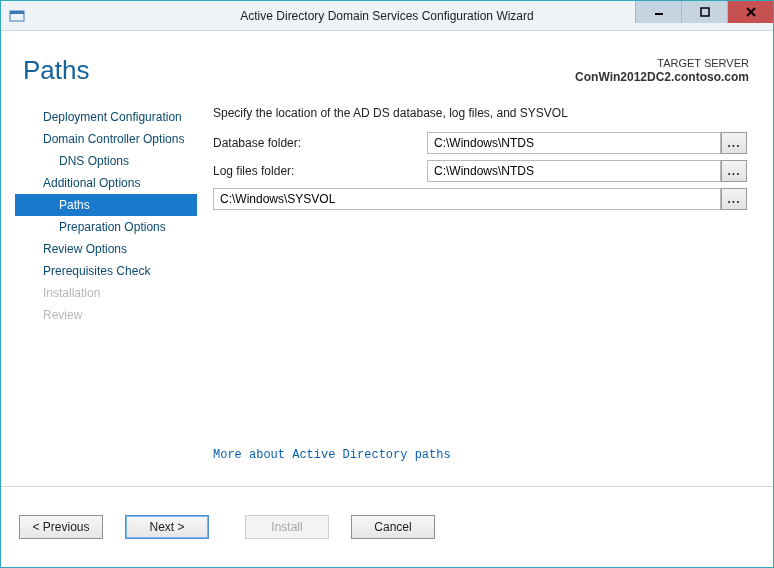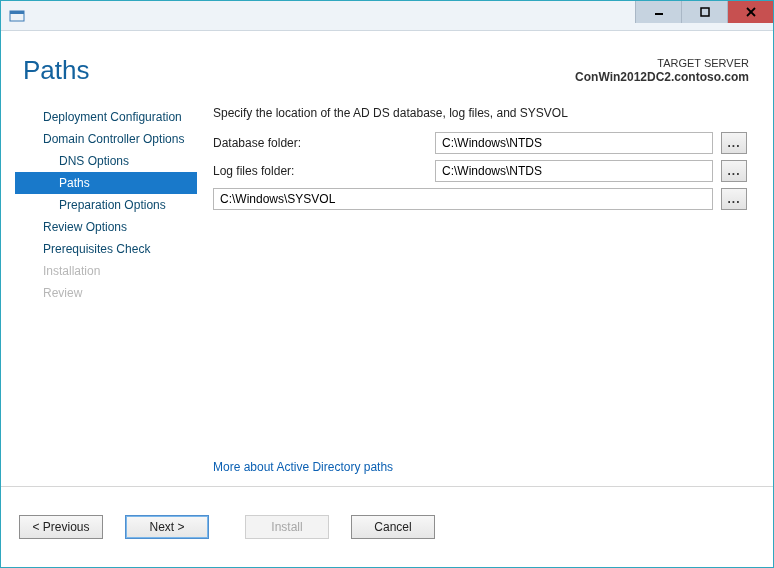--- a/index.html
+++ b/index.html
@@ -95,21 +95,21 @@
   .nav .item.disabled { color:#b7b7b7; cursor:default; }
 
   .page {
     flex:1;
     padding: 0 18px 0 16px;
     display:flex;
     flex-direction:column;
   }
   .instr { color:#222; margin-bottom: 12px; }
   .row {
-    display:flex; align-items:center; margin-bottom:6px; gap:8px;
+    display:flex; align-items:center; margin-bottom:6px; gap:0;
   }
   .row label { width:214px; color:#222; }
   .row input[type=text] {
     flex:1;
     height:22px;
     border:1px solid #b8b8b8;
     padding:0 6px;
     font-family:inherit; font-size:12px;
     background:#fff;
   }
@@ -120,23 +120,24 @@
     display:flex; align-items:center; justify-content:center;
     cursor:pointer;
     font-weight:bold;
     color:#333;
     letter-spacing:1px;
   }
 
   .morelink {
     color:#0b60b3;
     margin-top:auto;
-    margin-bottom:12px;
+    margin-bottom:24px;
     cursor:pointer;
     width:fit-content;
+    font-family:Liberation Mono, monospace;
   }
 
   .footer {
     border-top:1px solid #d6d6d6;
     padding:28px 18px;
     display:flex;
     justify-content:flex-start;
     gap:22px;
   }
   .btn {
@@ -162,20 +163,21 @@
 </head>
 <body>
 
 <div class="titlebar">
   <span class="appicon">
     <svg width="16" height="16" viewBox="0 0 16 16">
       <rect x="1" y="3" width="14" height="10" fill="none" stroke="#3b7ab5"></rect>
       <rect x="1" y="3" width="14" height="3" fill="#3b7ab5"></rect>
     </svg>
   </span>
+  <div class="title">Active Directory Domain Services Configuration Wizard</div>
   <div class="winbtns">
     <div class="winbtn min">
       <svg width="10" height="10">
           <line x1="1" y1="7" x2="9" y2="7" stroke="#000" stroke-width="2"></line>
         </svg>
     </div>
     <div class="winbtn max">
       <svg width="10" height="10">
           <rect x="1" y="1" width="8" height="8" fill="none" stroke="#000" stroke-width="1.5"></rect>
         </svg>
@@ -196,20 +198,21 @@
       <div class="label">TARGET SERVER</div>
       <div class="host">ConWin2012DC2.contoso.com</div>
     </div>
   </div>
 
   <div class="mid">
     <div class="nav">
       <div class="item">Deployment Configuration</div>
       <div class="item">Domain Controller Options</div>
       <div class="item indent1">DNS Options</div>
+      <div class="item">Additional Options</div>
       <div class="item indent1 selected">Paths</div>
       <div class="item indent1">Preparation Options</div>
       <div class="item">Review Options</div>
       <div class="item">Prerequisites Check</div>
       <div class="item disabled">Installation</div>
       <div class="item disabled">Review</div>
     </div>
 
     <div class="page">
       <div class="instr">Specify the location of the AD DS database, log files, and SYSVOL</div>

